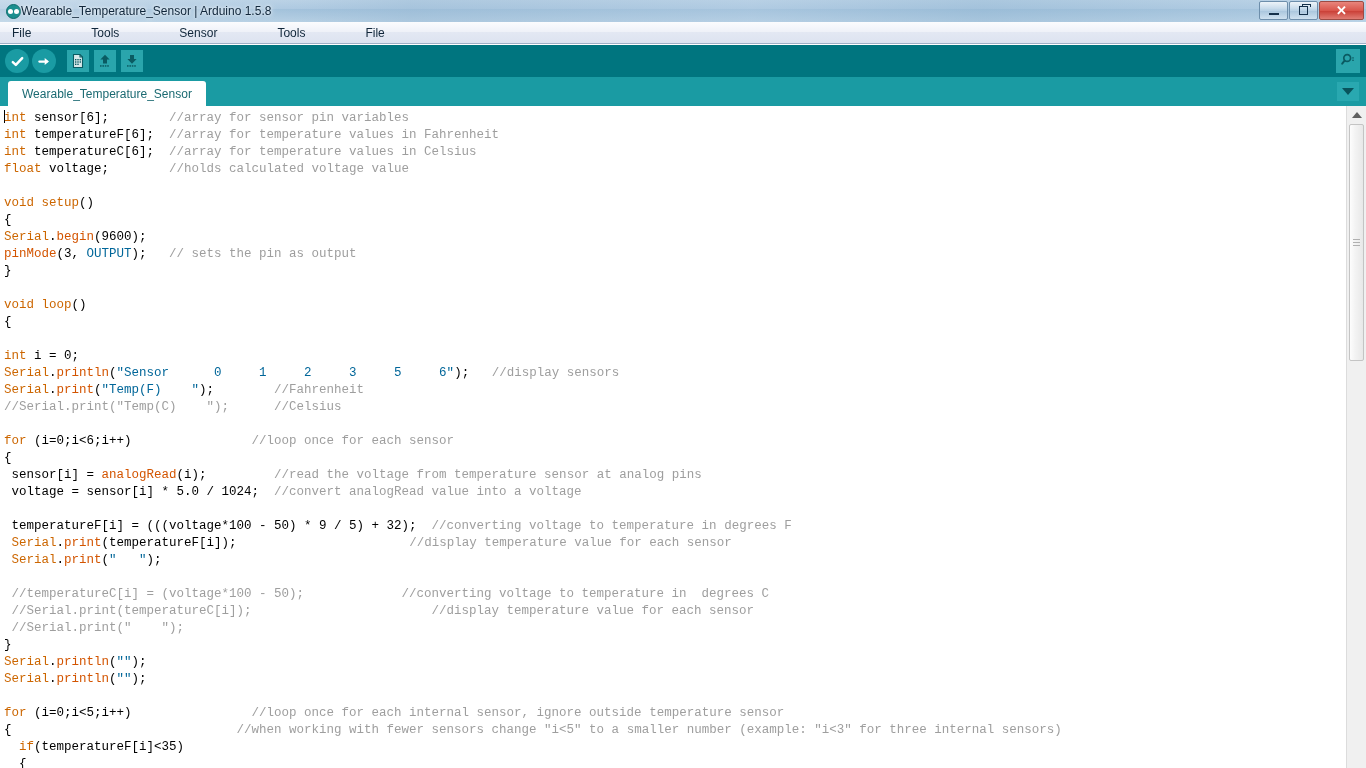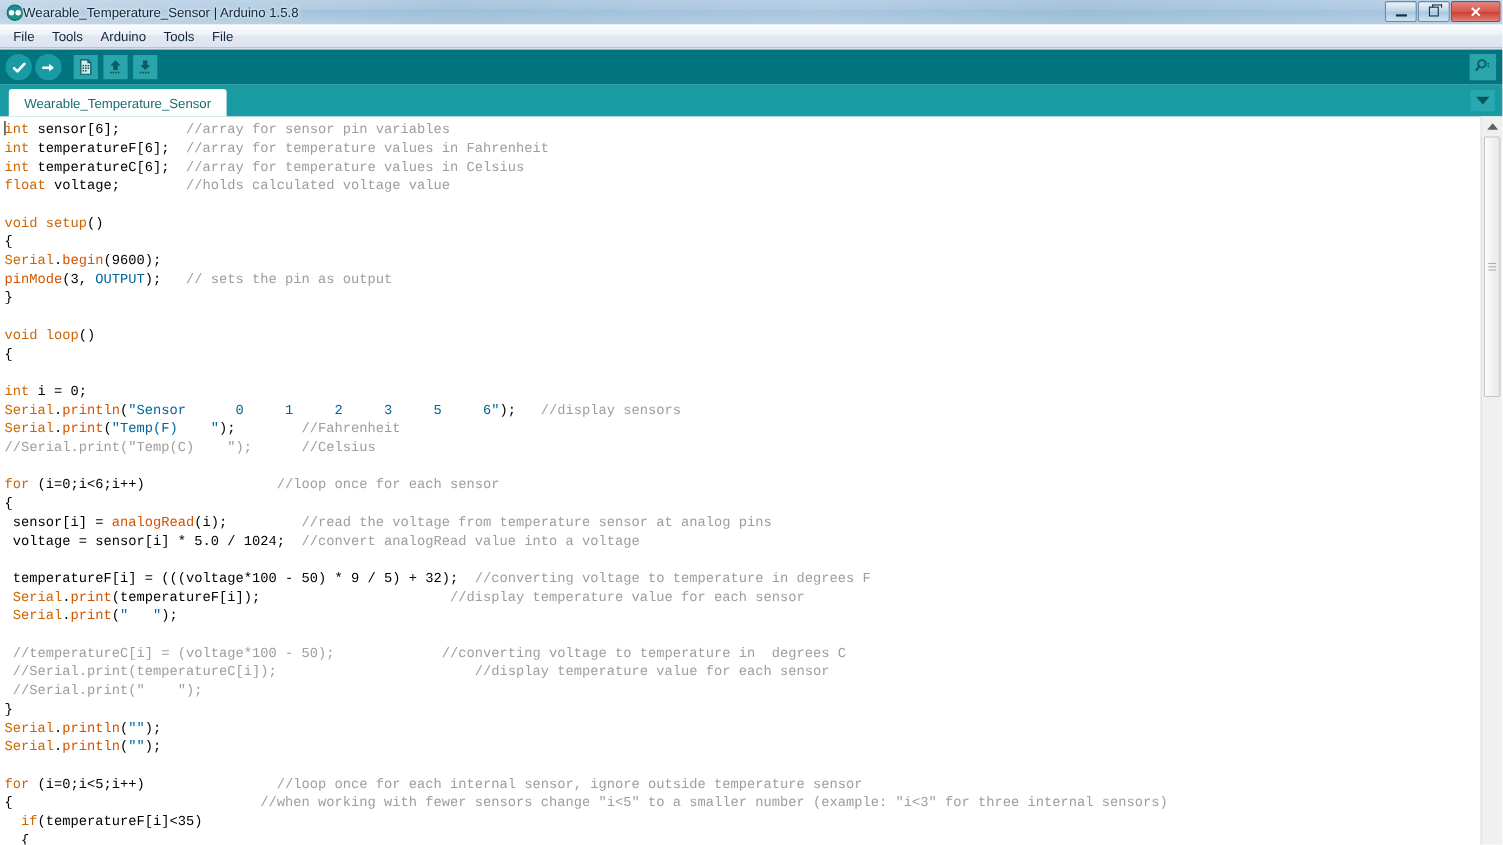--- a/index.html
+++ b/index.html
@@ -60,21 +60,21 @@
   }
   .wmin{display:block;width:10px;height:2px;background:#14304a;margin-top:6px;}
   .wmax{display:block;width:9px;height:9px;border:1px solid #14304a;box-sizing:border-box;position:relative;}
   .wmax:after{content:"";position:absolute;left:2px;top:-3px;width:9px;height:3px;border:1px solid #14304a;border-bottom:none;box-sizing:border-box;}
 
   
   .menubar{
     position:absolute;left:0;top:22px;width:1366px;height:22px;
     background:linear-gradient(to bottom,#fbfcfe 0%,#eef1f8 48%,#e3e8f3 49%,#dde3f0 100%);
     border-bottom:1px solid #9fb0c6;
-    display:flex;align-items:center;padding-left:4px;box-sizing:border-box;
+    display:flex;align-items:center;padding-left:4px;box-sizing:border-box;gap:44px;
   }
   .menuitem{
     font-size:12px;color:#10263a;padding:2px 8px;cursor:default;white-space:nowrap;
   }
 
   
   .toolbar{
     position:absolute;left:0;top:45px;width:1366px;height:32px;
     background:#00757f;
   }
@@ -186,21 +186,21 @@
       <div class="wbtn">
         <i class="wmax"></i>
       </div>
       <div class="wbtn close">✕</div>
     </div>
   </div>
 
   <div class="menubar">
     <div class="menuitem">File</div>
     <div class="menuitem">Tools</div>
-    <div class="menuitem">Arduino</div>
+    <div class="menuitem">Sensor</div>
     <div class="menuitem">Tools</div>
     <div class="menuitem">File</div>
   </div>
 
   <div class="toolbar">
 
     <div class="tbtn" style="left:5px;">
       <div class="circ">
         <svg width="15" height="15" viewBox="0 0 16 16" aria-hidden="true">
           <path d="M3 8.6 L6.2 11.6 L13 4.4" fill="none" stroke="#ffffff" stroke-width="2.6" stroke-linecap="round" stroke-linejoin="round"></path>

